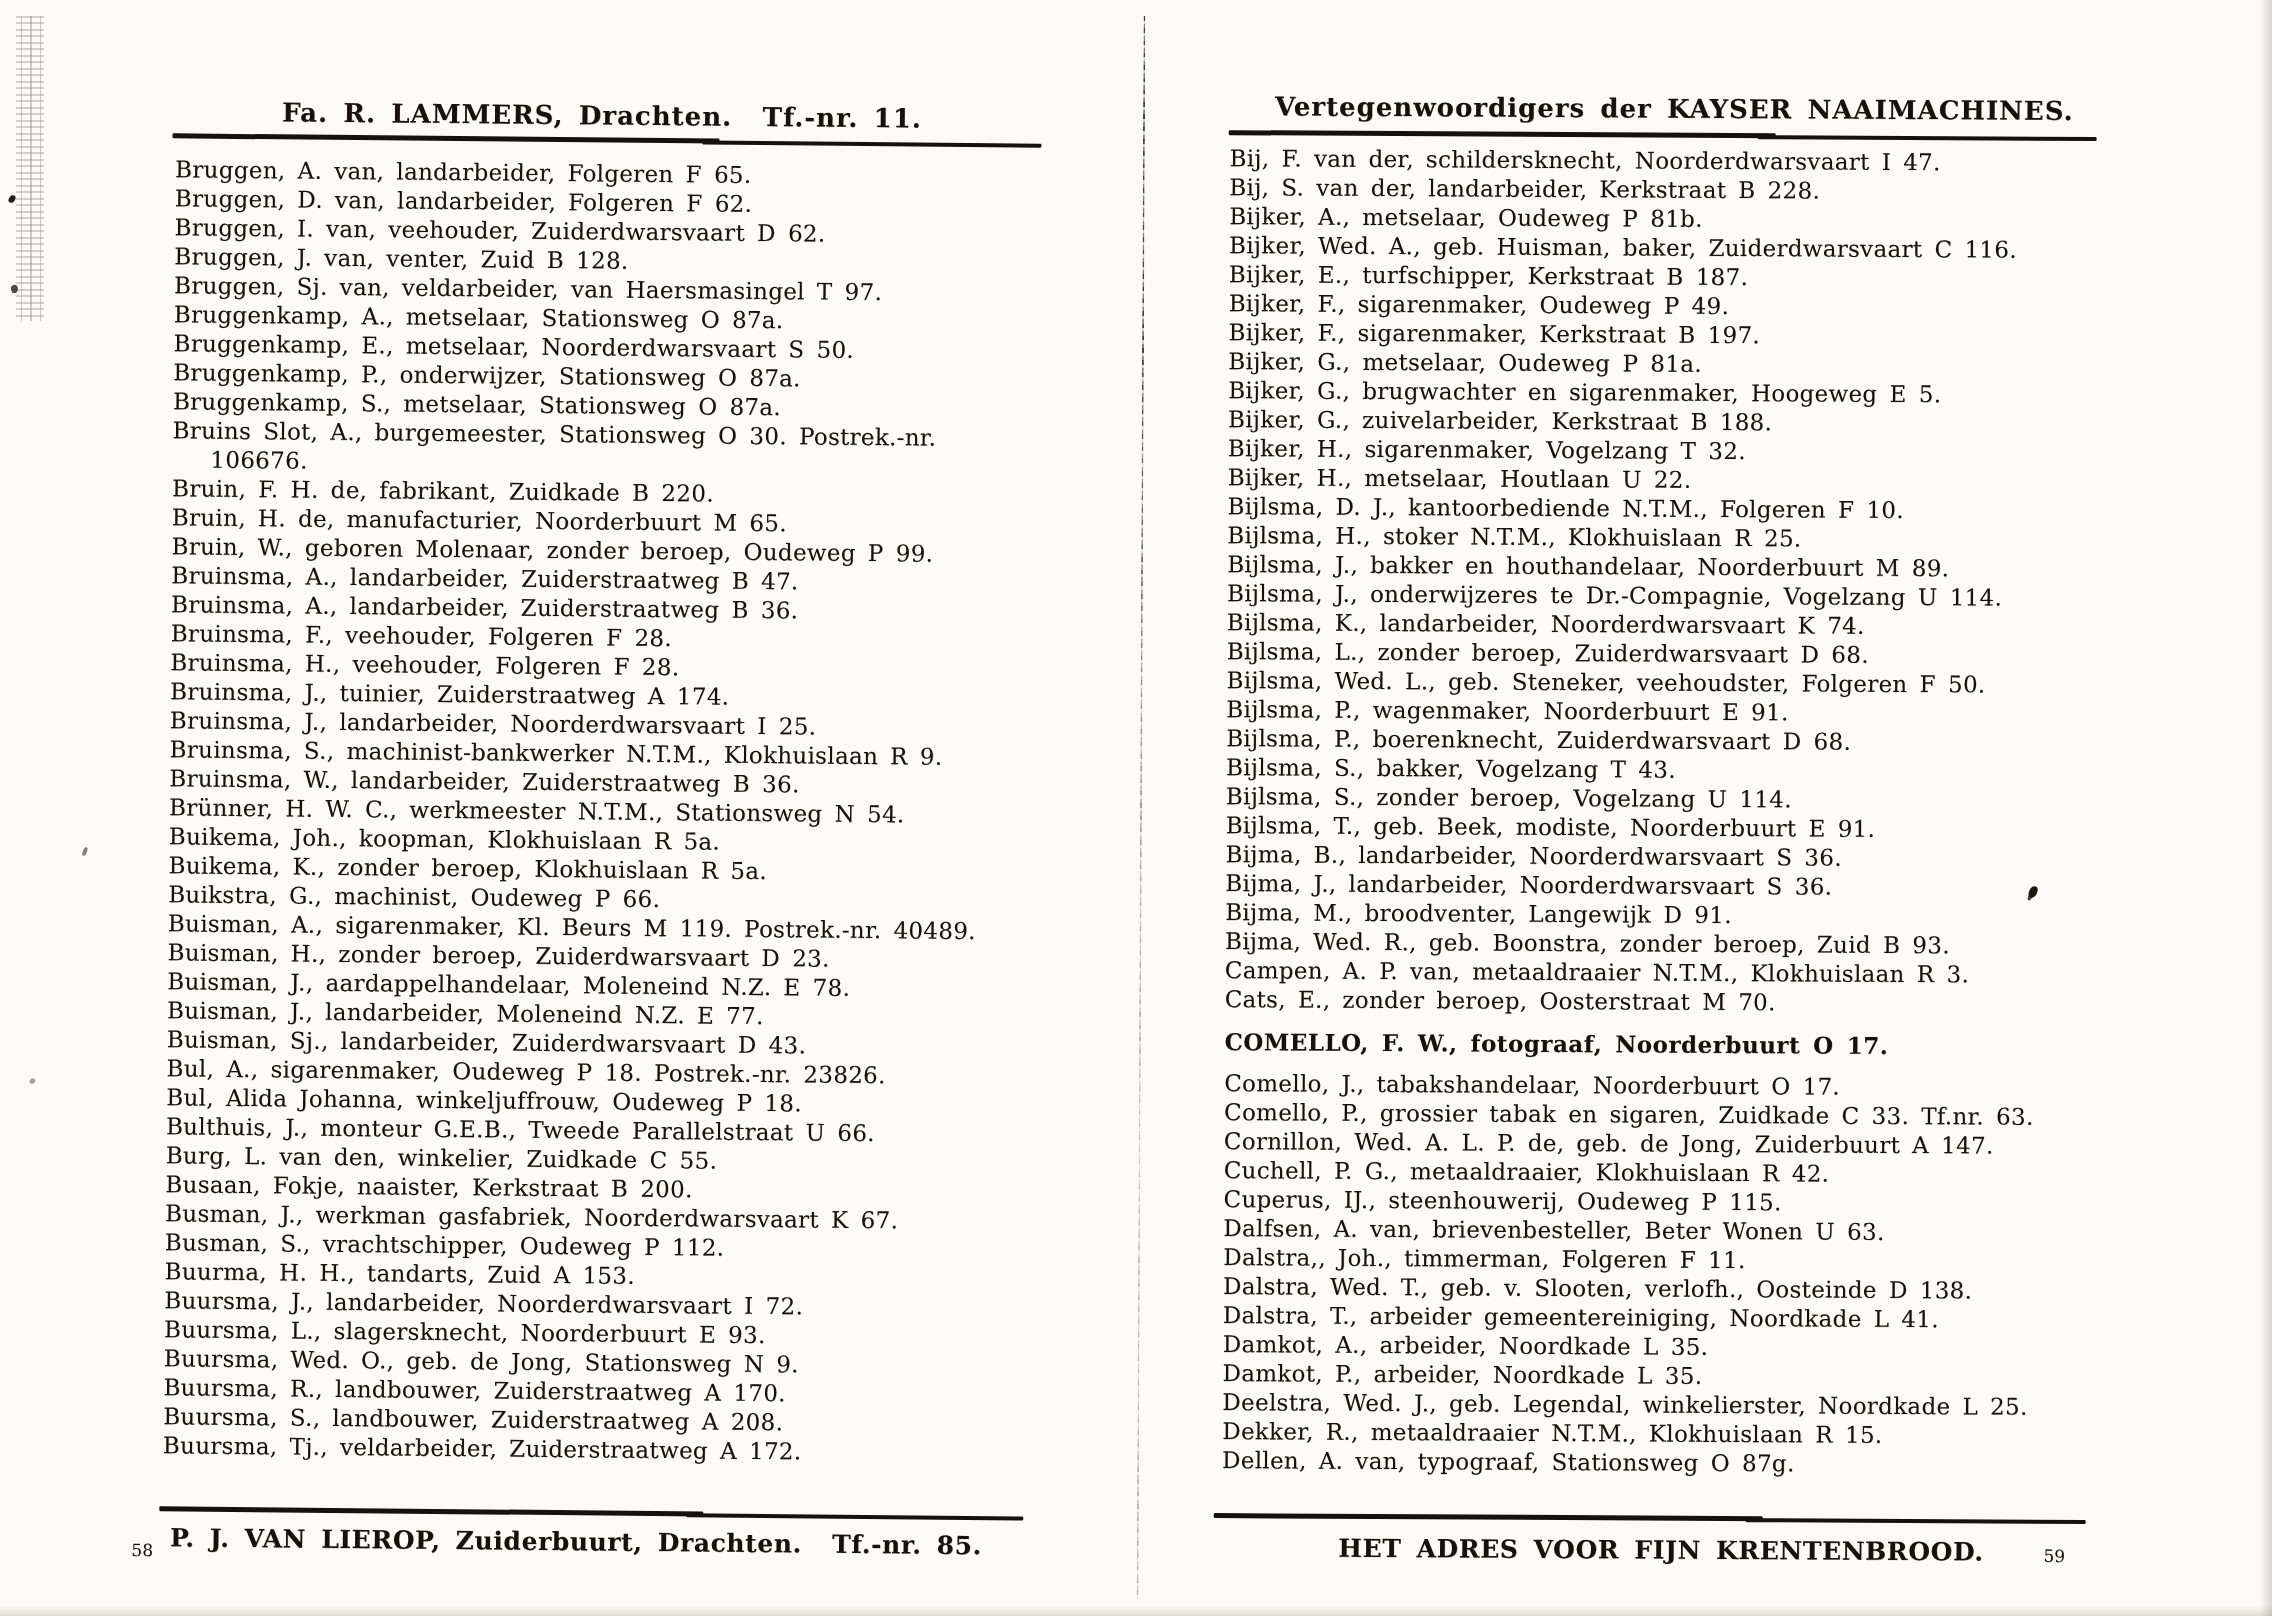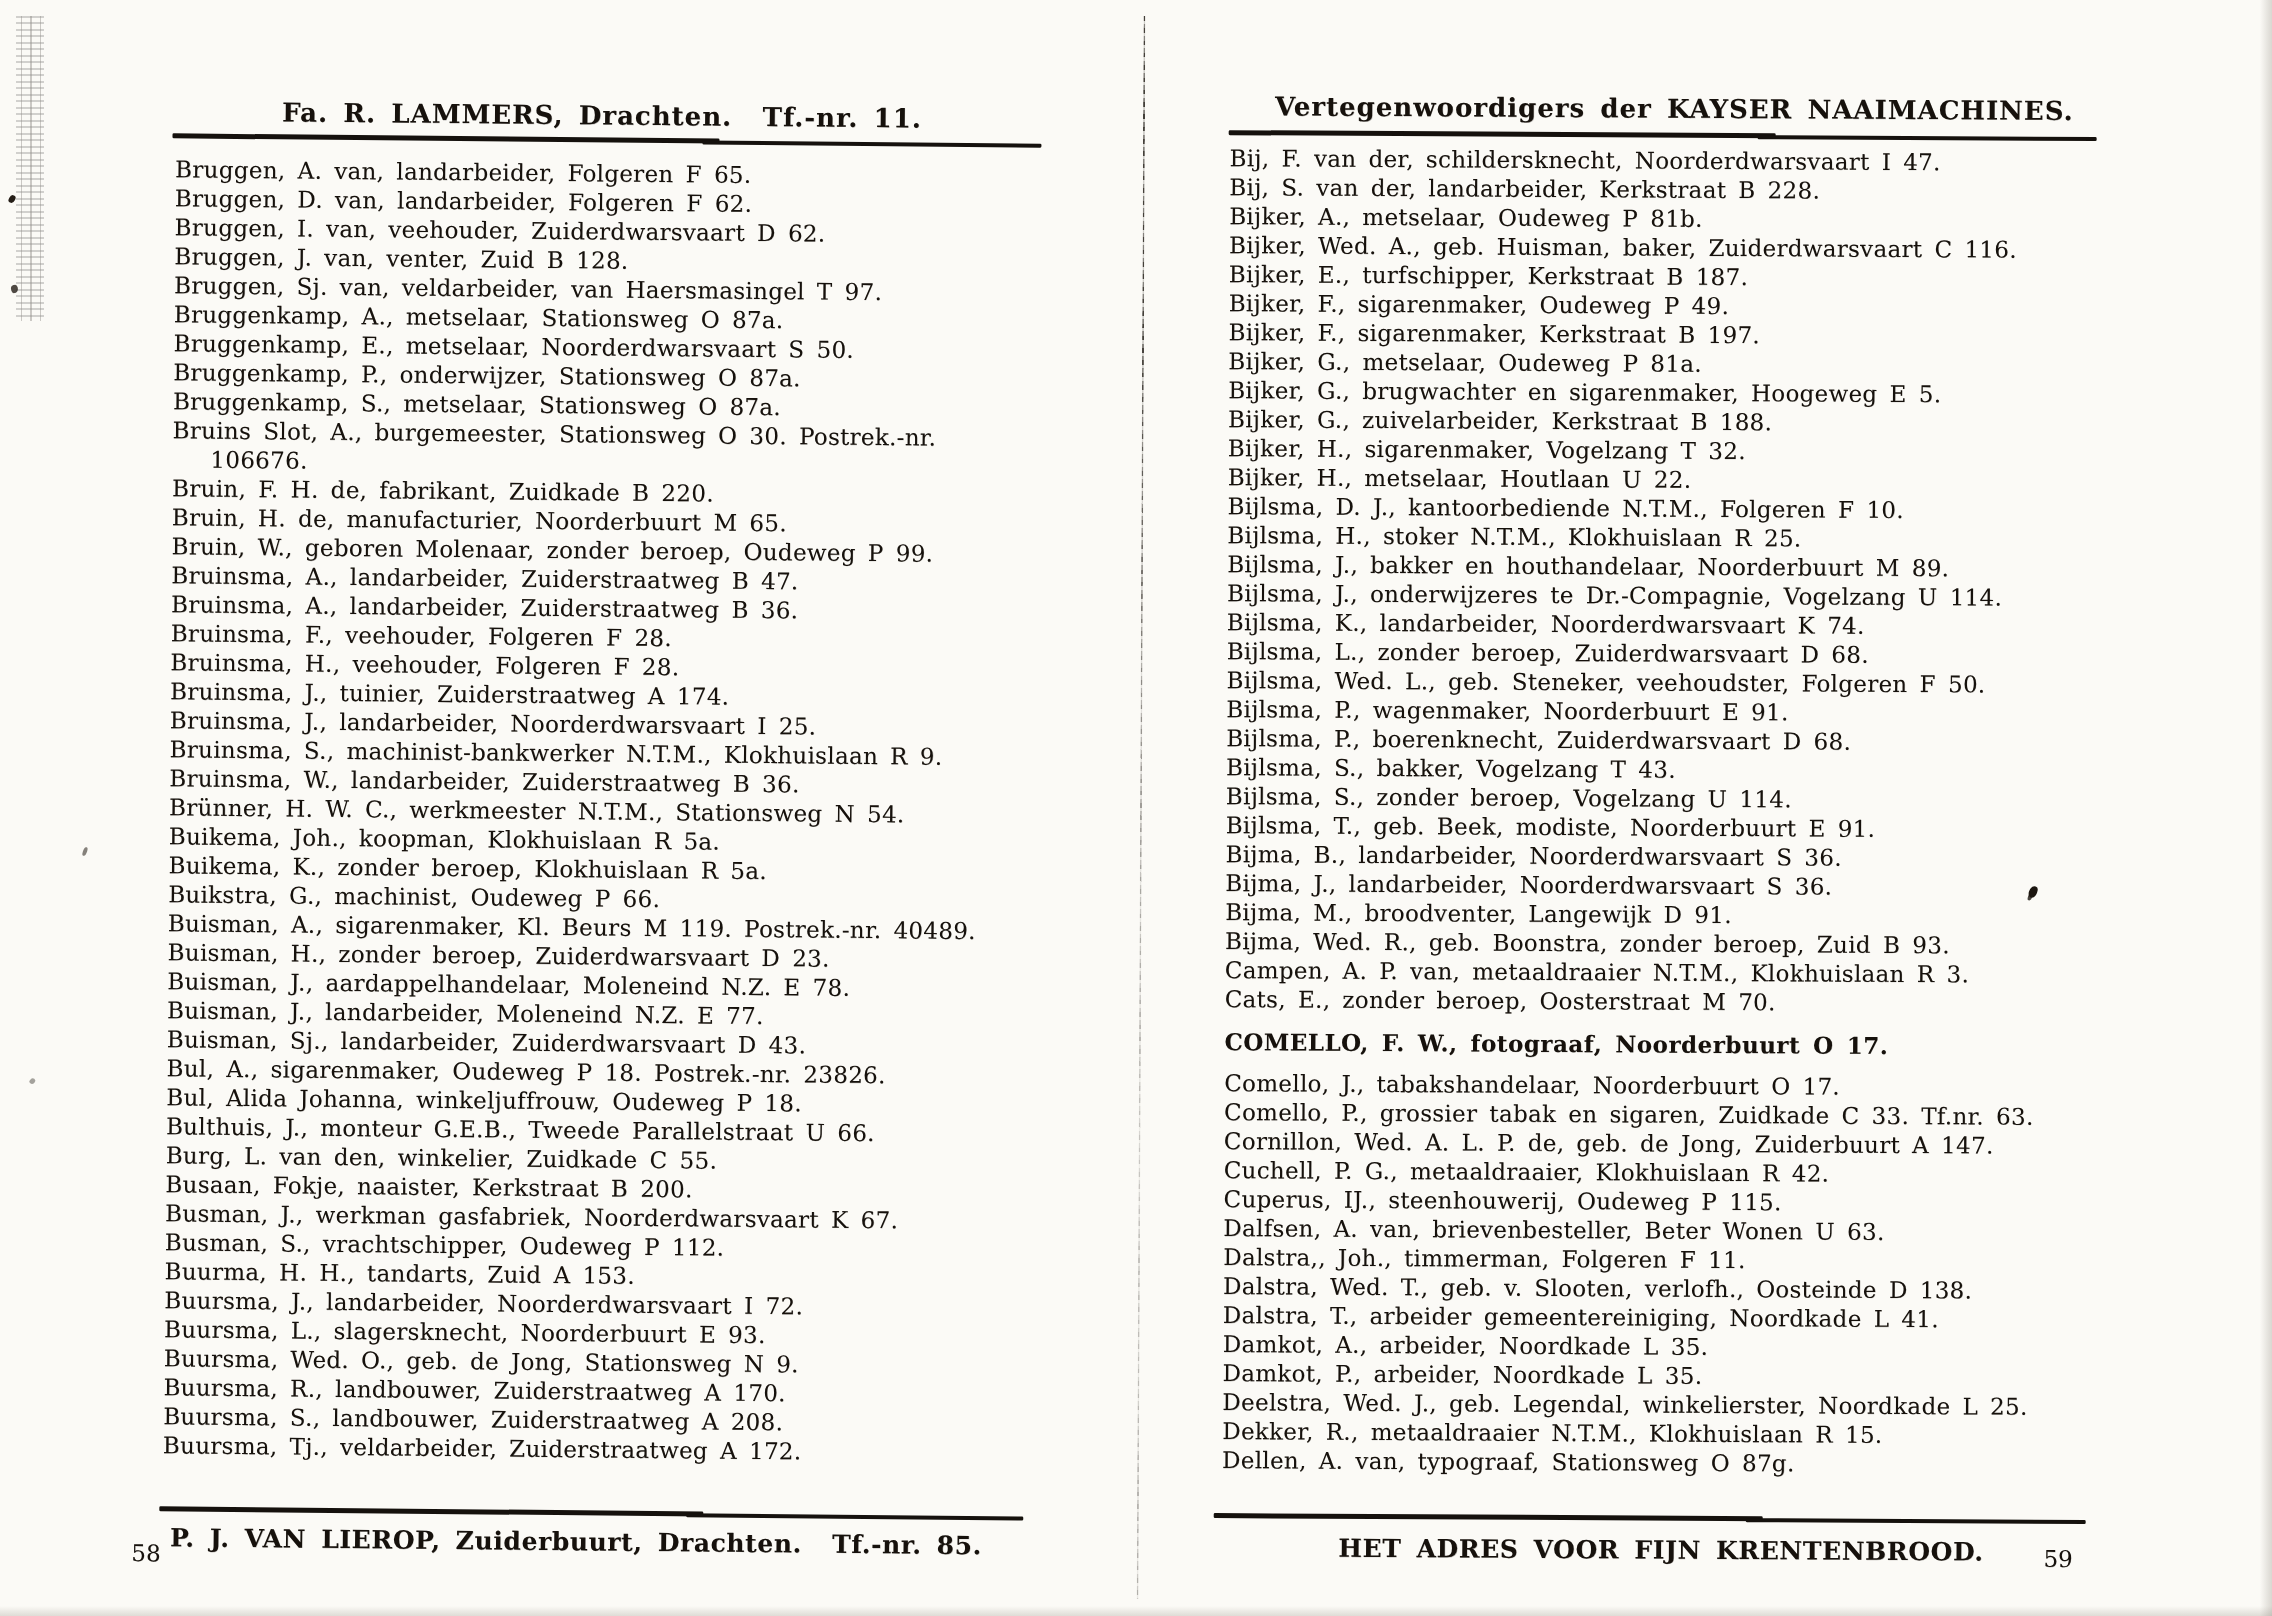--- a/index.html
+++ b/index.html
@@ -50,21 +50,21 @@
   .entry.gap-before{margin-top:13px;}
 
   .ftr{
     position:absolute;text-align:center;font-weight:bold;font-size:25px;
     letter-spacing:0.6px;word-spacing:5.8px;white-space:pre;
     text-shadow:0.4px 0.4px 0 rgba(25,20,15,.3);
   }
   .page-left  .ftr{top:1439px;left:34px;width:869px;text-indent:-35px;}
   .page-right .ftr{top:1455px;left:16px;width:872px;text-indent:23px;}
 
-  .pagenum{position:absolute;font-size:23px;text-shadow:0.3px 0.3px 0 rgba(25,20,15,.25);}
+  .pagenum{position:absolute;font-size:17px;text-shadow:0.3px 0.3px 0 rgba(25,20,15,.25);}
   .page-left  .pagenum{left:6.5px;top:1456px;}
   .page-right .pagenum{left:846px;top:1463px;width:52px;}
 
   
   .fold{
     position:absolute;left:1140px;top:16px;width:1.9px;height:1583px;
     background:repeating-linear-gradient(to bottom,
       rgba(35,30,24,.85) 0 4.5px, rgba(35,30,24,.2) 4.5px 7.8px, rgba(35,30,24,.55) 7.8px 12.3px);
     -webkit-mask-image:linear-gradient(to bottom,#000 0 20%,rgba(0,0,0,.55) 45%,rgba(0,0,0,.28) 72%,rgba(0,0,0,.4) 100%);
     mask-image:linear-gradient(to bottom,#000 0 20%,rgba(0,0,0,.55) 45%,rgba(0,0,0,.28) 72%,rgba(0,0,0,.4) 100%);

